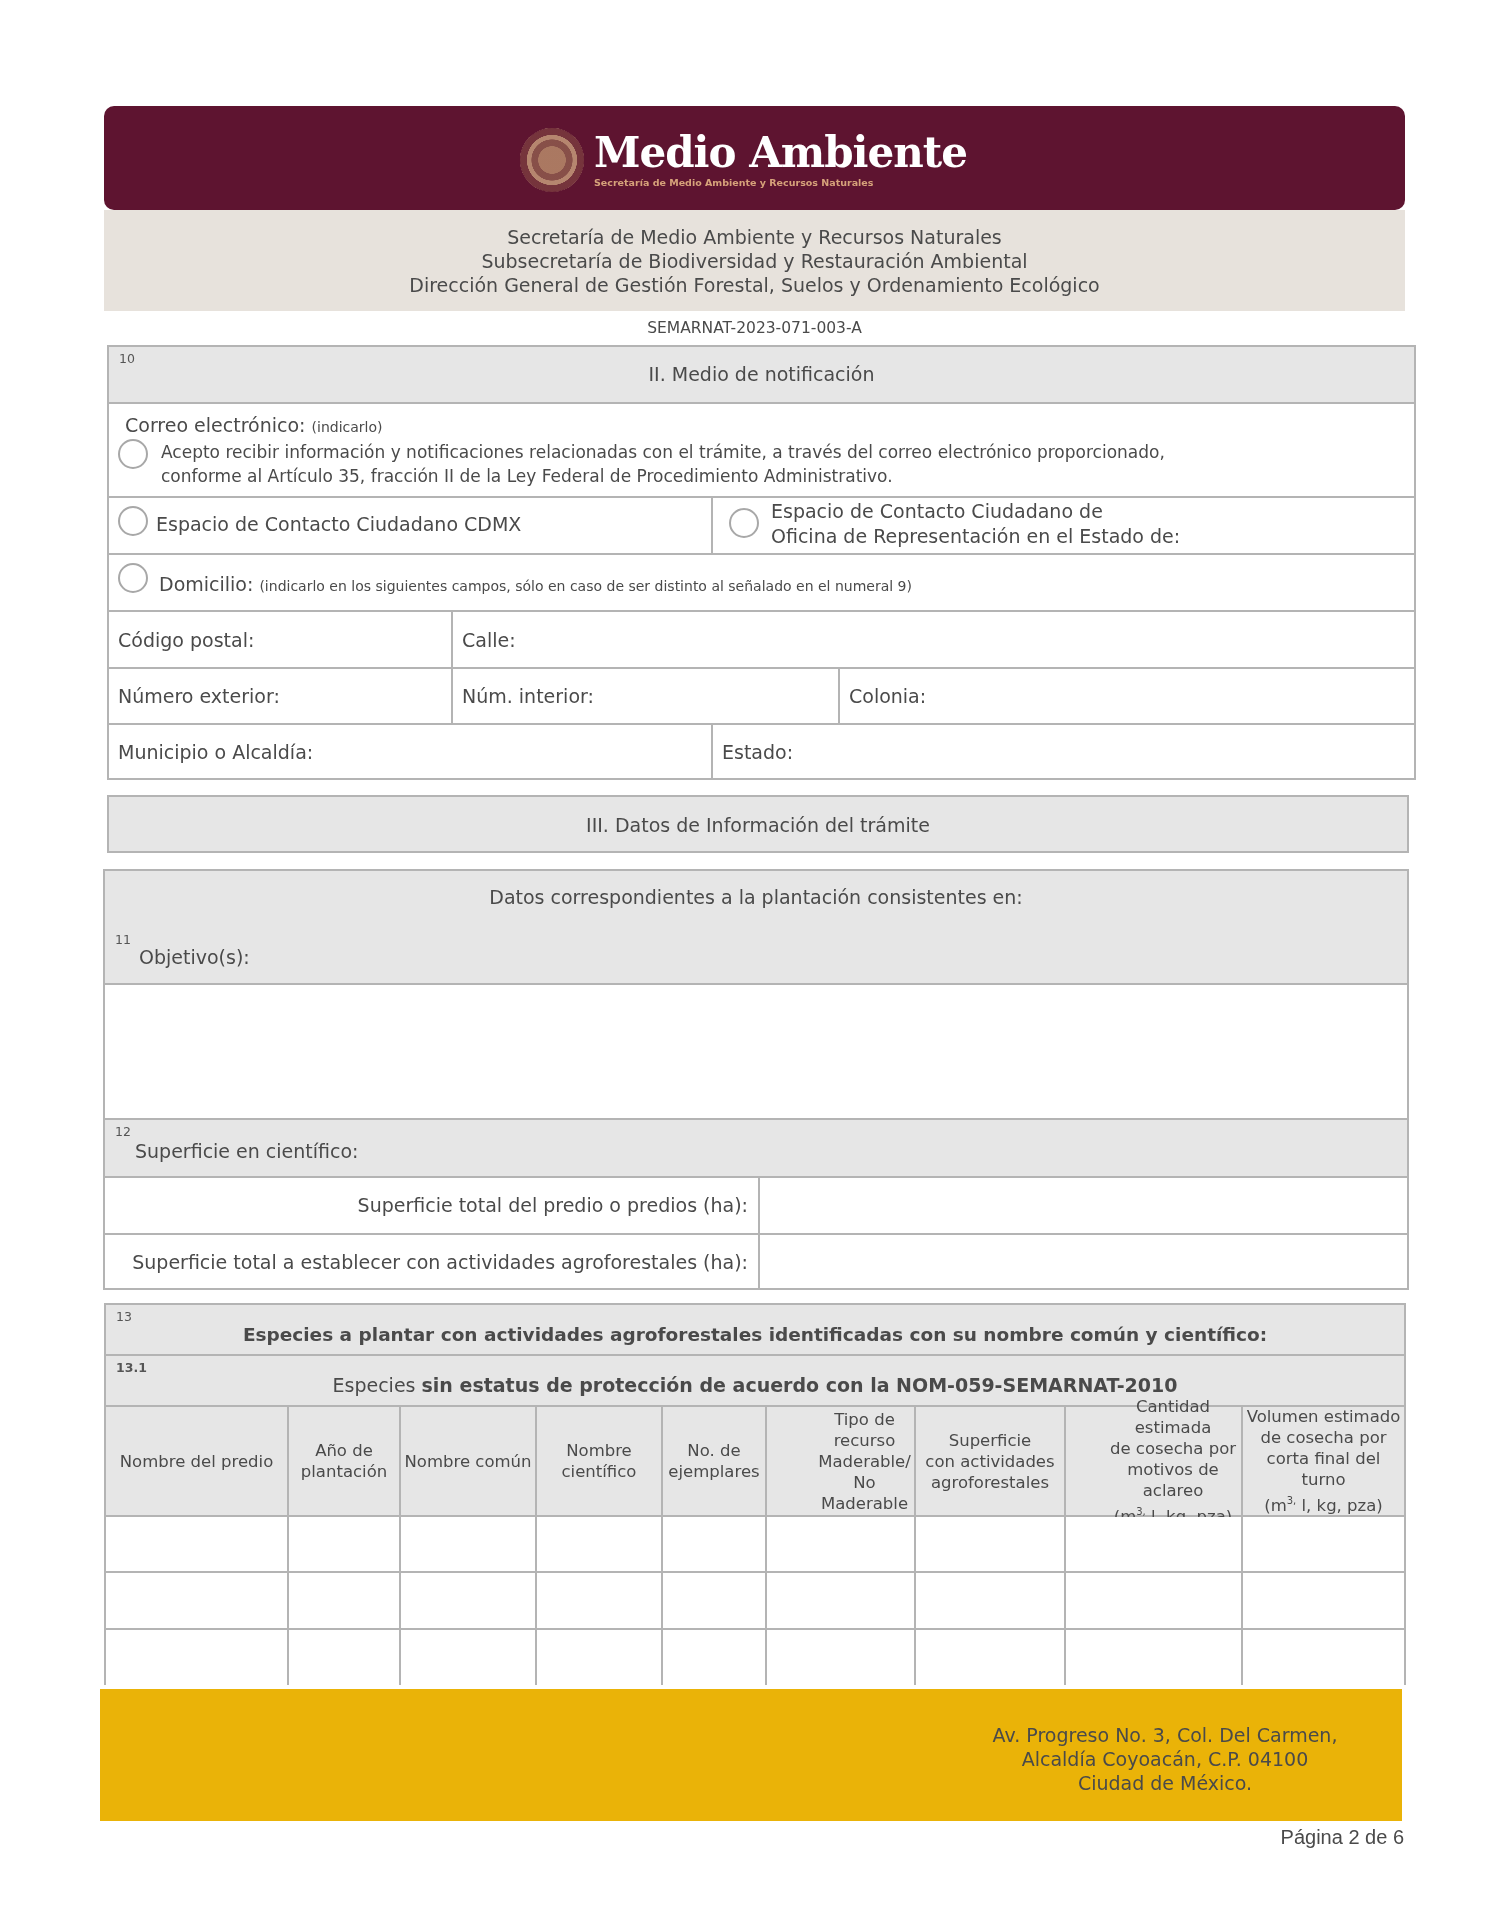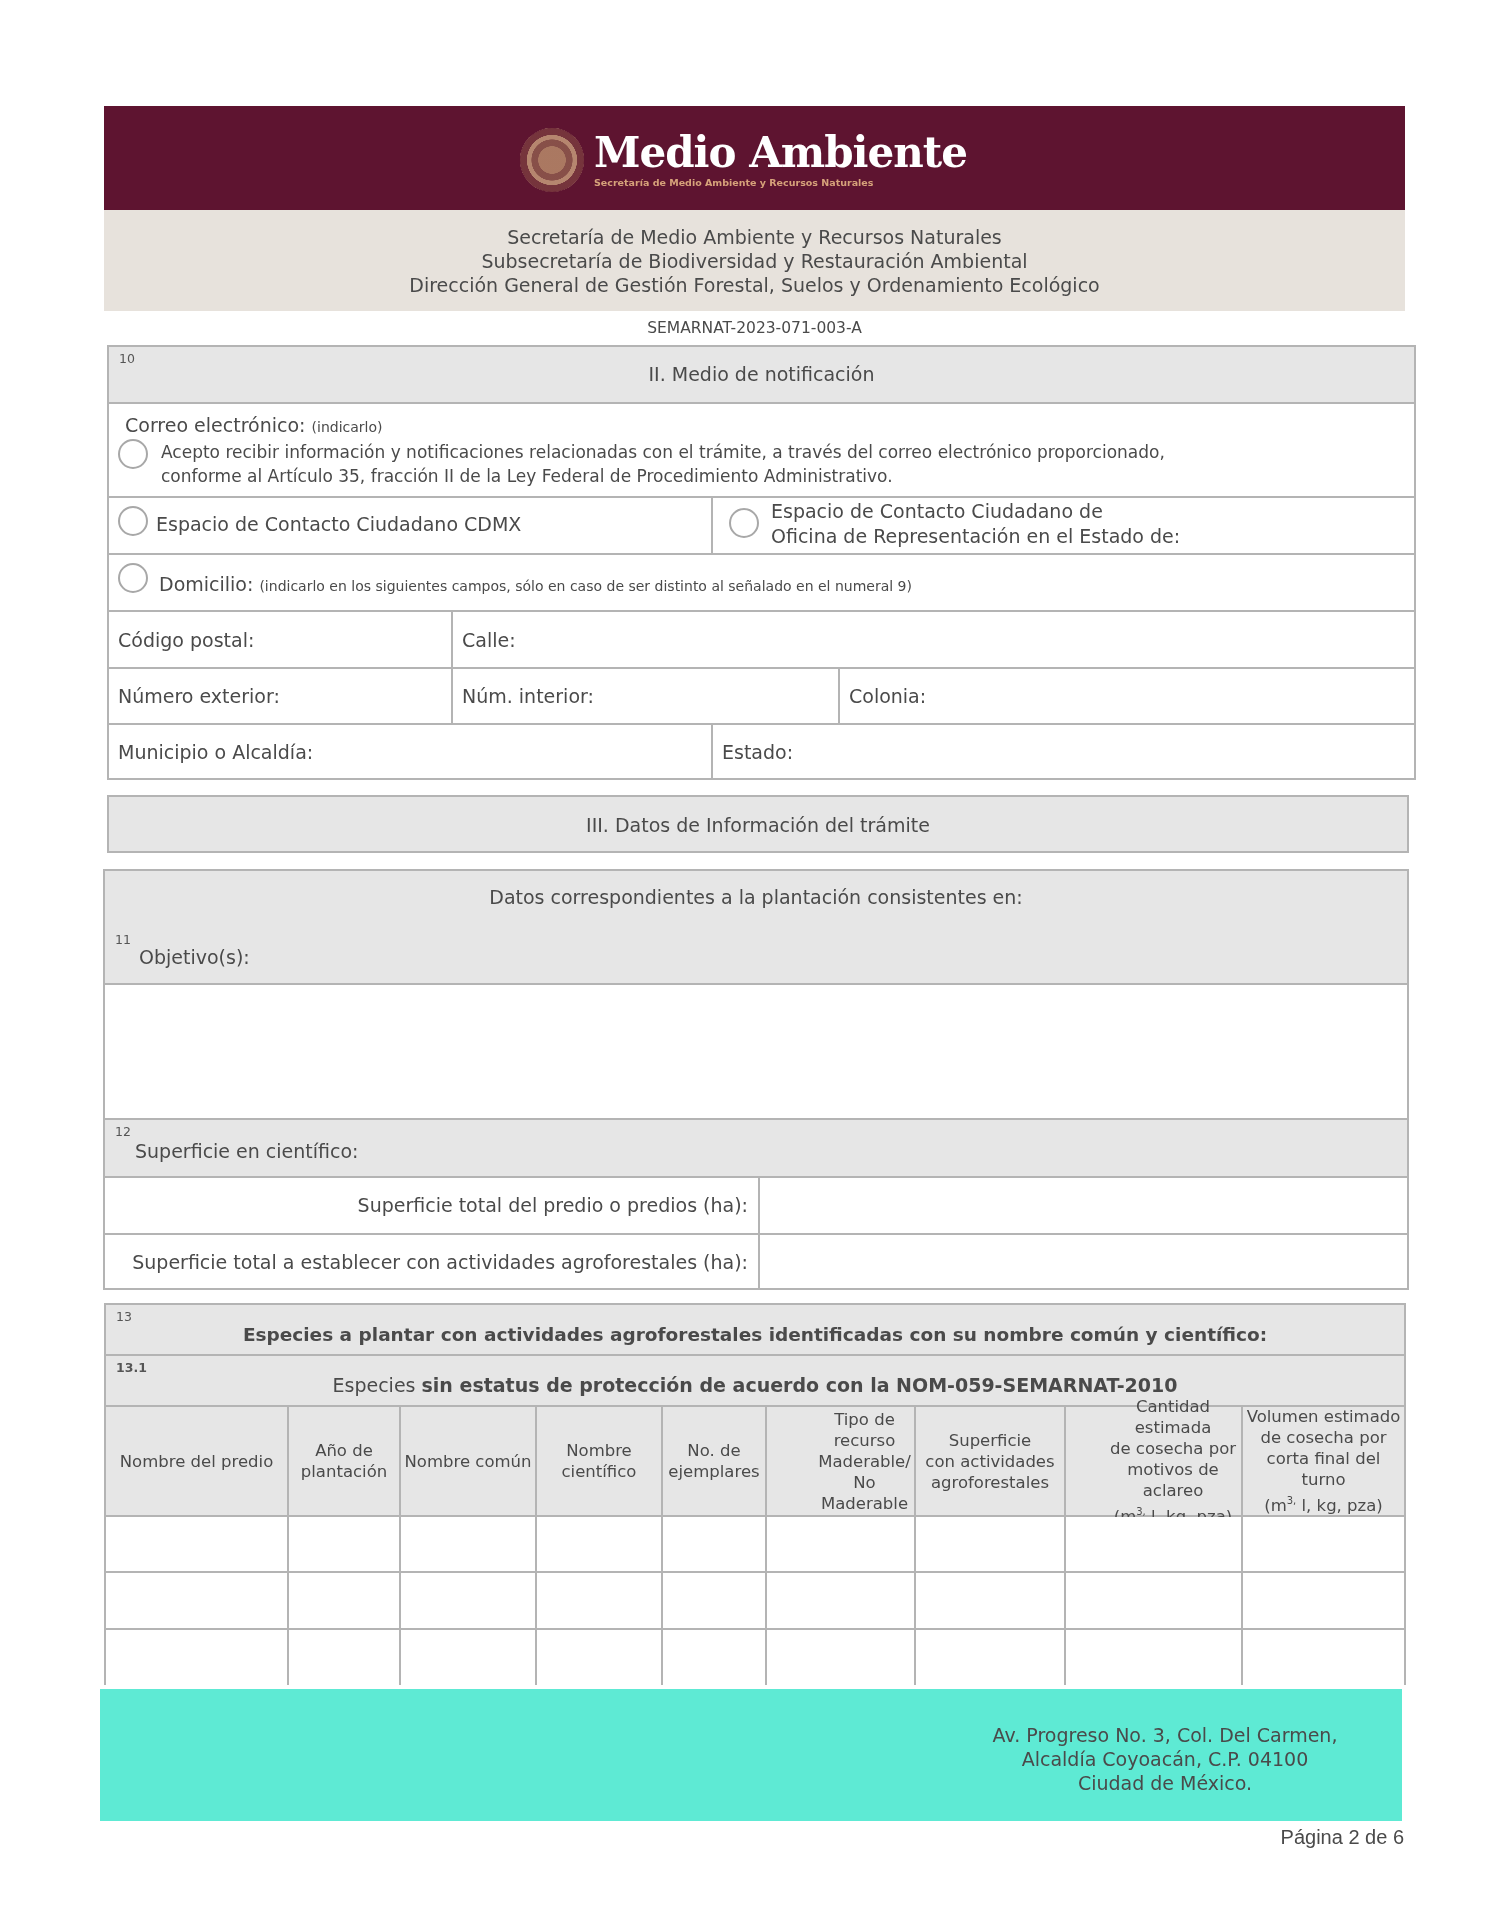--- a/index.html
+++ b/index.html
@@ -1,19 +1,19 @@
 <!DOCTYPE html>
 <html><head>
 <meta charset="utf-8">
 <style>
   html, body { margin:0; padding:0; background:#ffffff; }
   body { width:1506px; height:1927px; position:relative; overflow:hidden;
          font-family:"DejaVu Sans", sans-serif; color:#454545; }
   .abs { position:absolute; box-sizing:border-box; }
-  .banner { left:104px; top:106px; width:1301px; height:104px; background:#5e1430; }
+  .banner { left:104px; top:106px; width:1301px; height:104px; background:#5e1430;border-radius:10px; }
   .logo { position:absolute; left:416px; top:22px; height:64px; display:flex; align-items:center; }
   .emblem { width:64px; height:64px; border-radius:50%; margin-right:10px;
             background:radial-gradient(circle, #b88a6a 0 30%, #8f5a4d 31% 45%, #c59a7a 46% 55%, #7a3a3e 56% 70%, #c9a17f 71% 100%); opacity:.85; }
   .logo-text { display:flex; flex-direction:column; }
   .logo-title { font-family:"DejaVu Serif", serif; font-weight:bold; color:#ffffff; font-size:42px; line-height:44px; letter-spacing:-1px; }
   .logo-sub { font-family:"DejaVu Sans", sans-serif; font-weight:bold; color:#d6a27a; font-size:9.5px; line-height:12px; margin-top:2px; }
   .beige { left:104px; top:210px; width:1301px; height:101px; background:#e7e2dc; text-align:center;
            padding-top:15px; font-size:19px; line-height:24px; color:#4a4a4a; }
   .code { left:104px; top:319px; width:1301px; text-align:center; font-size:15.5px; color:#4a4a4a; }
   .box { border:2px solid #b4b4b4; }
@@ -27,21 +27,21 @@
   .label { position:absolute; font-size:19px; color:#4a4a4a; white-space:nowrap; }
   .small { font-size:14px; }
   .radio { position:absolute; width:30px; height:30px; border-radius:50%; border:2px solid #a8a8a8; box-sizing:border-box; background:#fff; cursor:pointer; }
   .txt17 { font-size:17px; line-height:24px; }
   .th { position:absolute; top:0; bottom:0; box-sizing:border-box; border-right:2px solid #b4b4b4;
         display:flex; align-items:center; justify-content:center; text-align:center;
         font-size:16.5px; line-height:21px; color:#4a4a4a; }
   .td { position:absolute; top:0; bottom:0; box-sizing:border-box; border-right:2px solid #b4b4b4; background:#fff; }
   .th.last, .td.last { border-right:none; }
   sup { font-size:10px; }
-  .footer { left:100px; top:1689px; width:1302px; height:132px; background:#5eead4; }
+  .footer { left:100px; top:1689px; width:1302px; height:132px; background:#eab308; }
   .footer-text { position:absolute; left:860px; top:34px; width:410px; text-align:center; font-size:19px; line-height:24px; color:#4a4a4a; }
   .page { right:102px; top:1826px; font-family:"Liberation Sans", sans-serif; font-size:20px; color:#4a4a4a; }
 </style>
 </head>
 <body>
 
 <div class="abs banner">
   <div class="logo">
     <div class="emblem"></div>
     <div class="logo-text">

